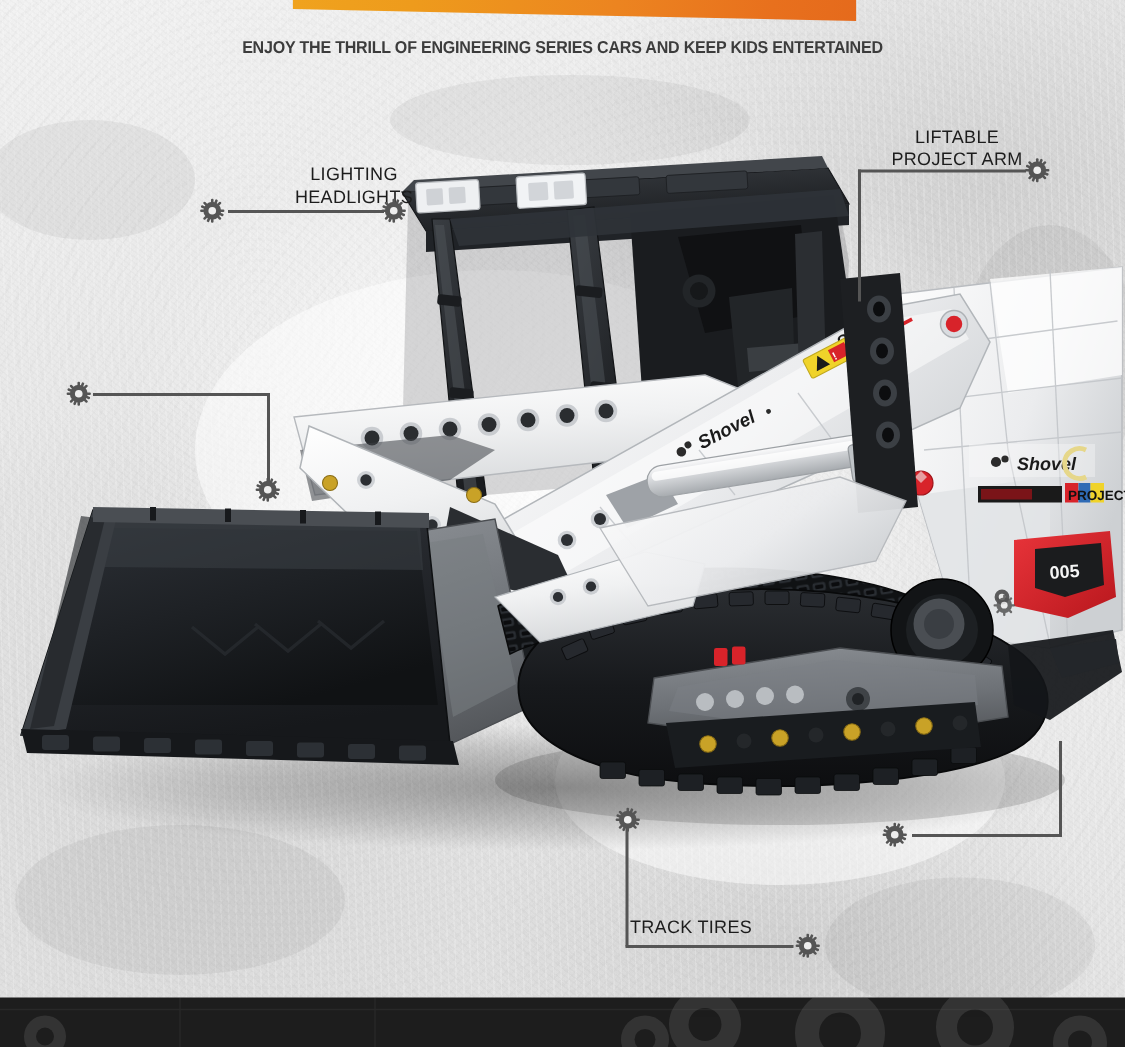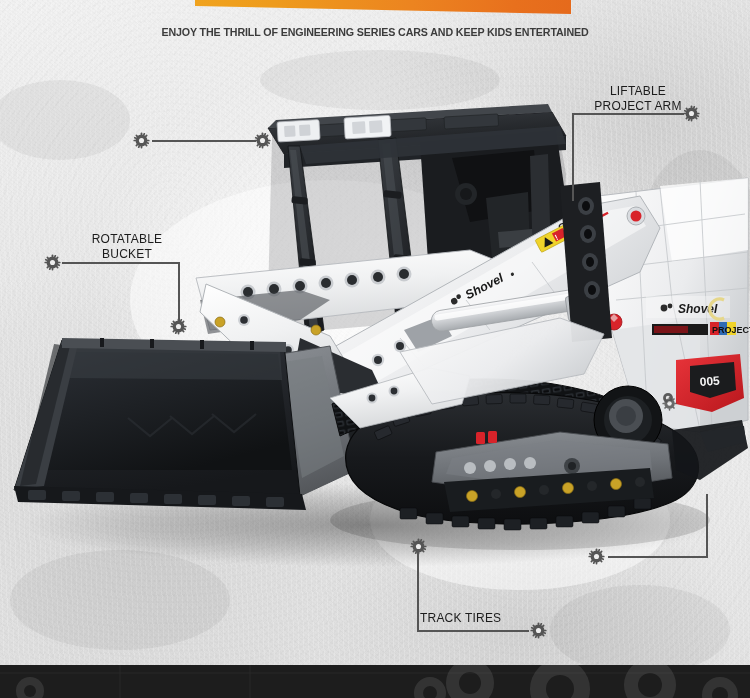--- a/index.html
+++ b/index.html
@@ -486,20 +486,24 @@
       <circle cx="372" cy="398" r="5.5" fill="#cbced2"></circle>
           <circle cx="372" cy="398" r="3.4" fill="#2c2f33"></circle>
       <circle cx="394" cy="391" r="5.5" fill="#cbced2"></circle>
           <circle cx="394" cy="391" r="3.4" fill="#2c2f33"></circle>
     </g>
 
     <path d="M400 352 L560 318 L604 334 L584 374 L432 404 Z" fill="url(#gWhite2)" stroke="#b6b9bd" stroke-width="0.9" opacity="0.96"></path>
   </svg>
   </div>
 
+  <div class="callout-text" style="left:176px; top:109px; text-align:center; width:120px;">
+    <span>LIGHTING</span>
+    <span>HEADLIGHTS</span>
+  </div>
   <div class="leader h" style="left:152px; top:140px; width:104px;"></div>
   <div class="gear" style="left:133px; top:132px;">
     <svg viewBox="0 0 24 24">
         <g fill="#555">
           <circle cx="12" cy="12" r="8.4"></circle>
       <g>
             <rect x="10.8" y="0.6" width="2.4" height="4" rx="1"></rect>
             <rect x="10.8" y="19.4" width="2.4" height="4" rx="1"></rect>
       <rect x="0.6" y="10.8" width="4" height="2.4" rx="1"></rect>
             <rect x="19.4" y="10.8" width="4" height="2.4" rx="1"></rect>
@@ -561,24 +565,20 @@
       <rect x="10.8" y="0.6" width="2.4" height="4" rx="1" transform="rotate(22.5 12 12)"></rect>
       <rect x="10.8" y="19.4" width="2.4" height="4" rx="1" transform="rotate(22.5 12 12)"></rect>
       <rect x="0.6" y="10.8" width="4" height="2.4" rx="1" transform="rotate(22.5 12 12)"></rect>
       <rect x="19.4" y="10.8" width="4" height="2.4" rx="1" transform="rotate(22.5 12 12)"></rect>
           </g>
       <circle cx="12" cy="12" r="3.6" fill="#eeeeee"></circle>
         </g>
       </svg>
   </div>
 
-  <div class="callout-text" style="left:72px; top:232px; text-align:center; width:110px;">
-    <span>ROTATABLE</span>
-    <span>BUCKET</span>
-  </div>
   <div class="leader h" style="left:62px; top:262px; width:118px;"></div>
   <div class="leader v" style="left:178px; top:262px; height:62px;"></div>
   <div class="gear" style="left:44px; top:254px;">
     <svg viewBox="0 0 24 24">
         <g fill="#555">
           <circle cx="12" cy="12" r="8.4"></circle>
       <g>
             <rect x="10.8" y="0.6" width="2.4" height="4" rx="1"></rect>
             <rect x="10.8" y="19.4" width="2.4" height="4" rx="1"></rect>
       <rect x="0.6" y="10.8" width="4" height="2.4" rx="1"></rect>

